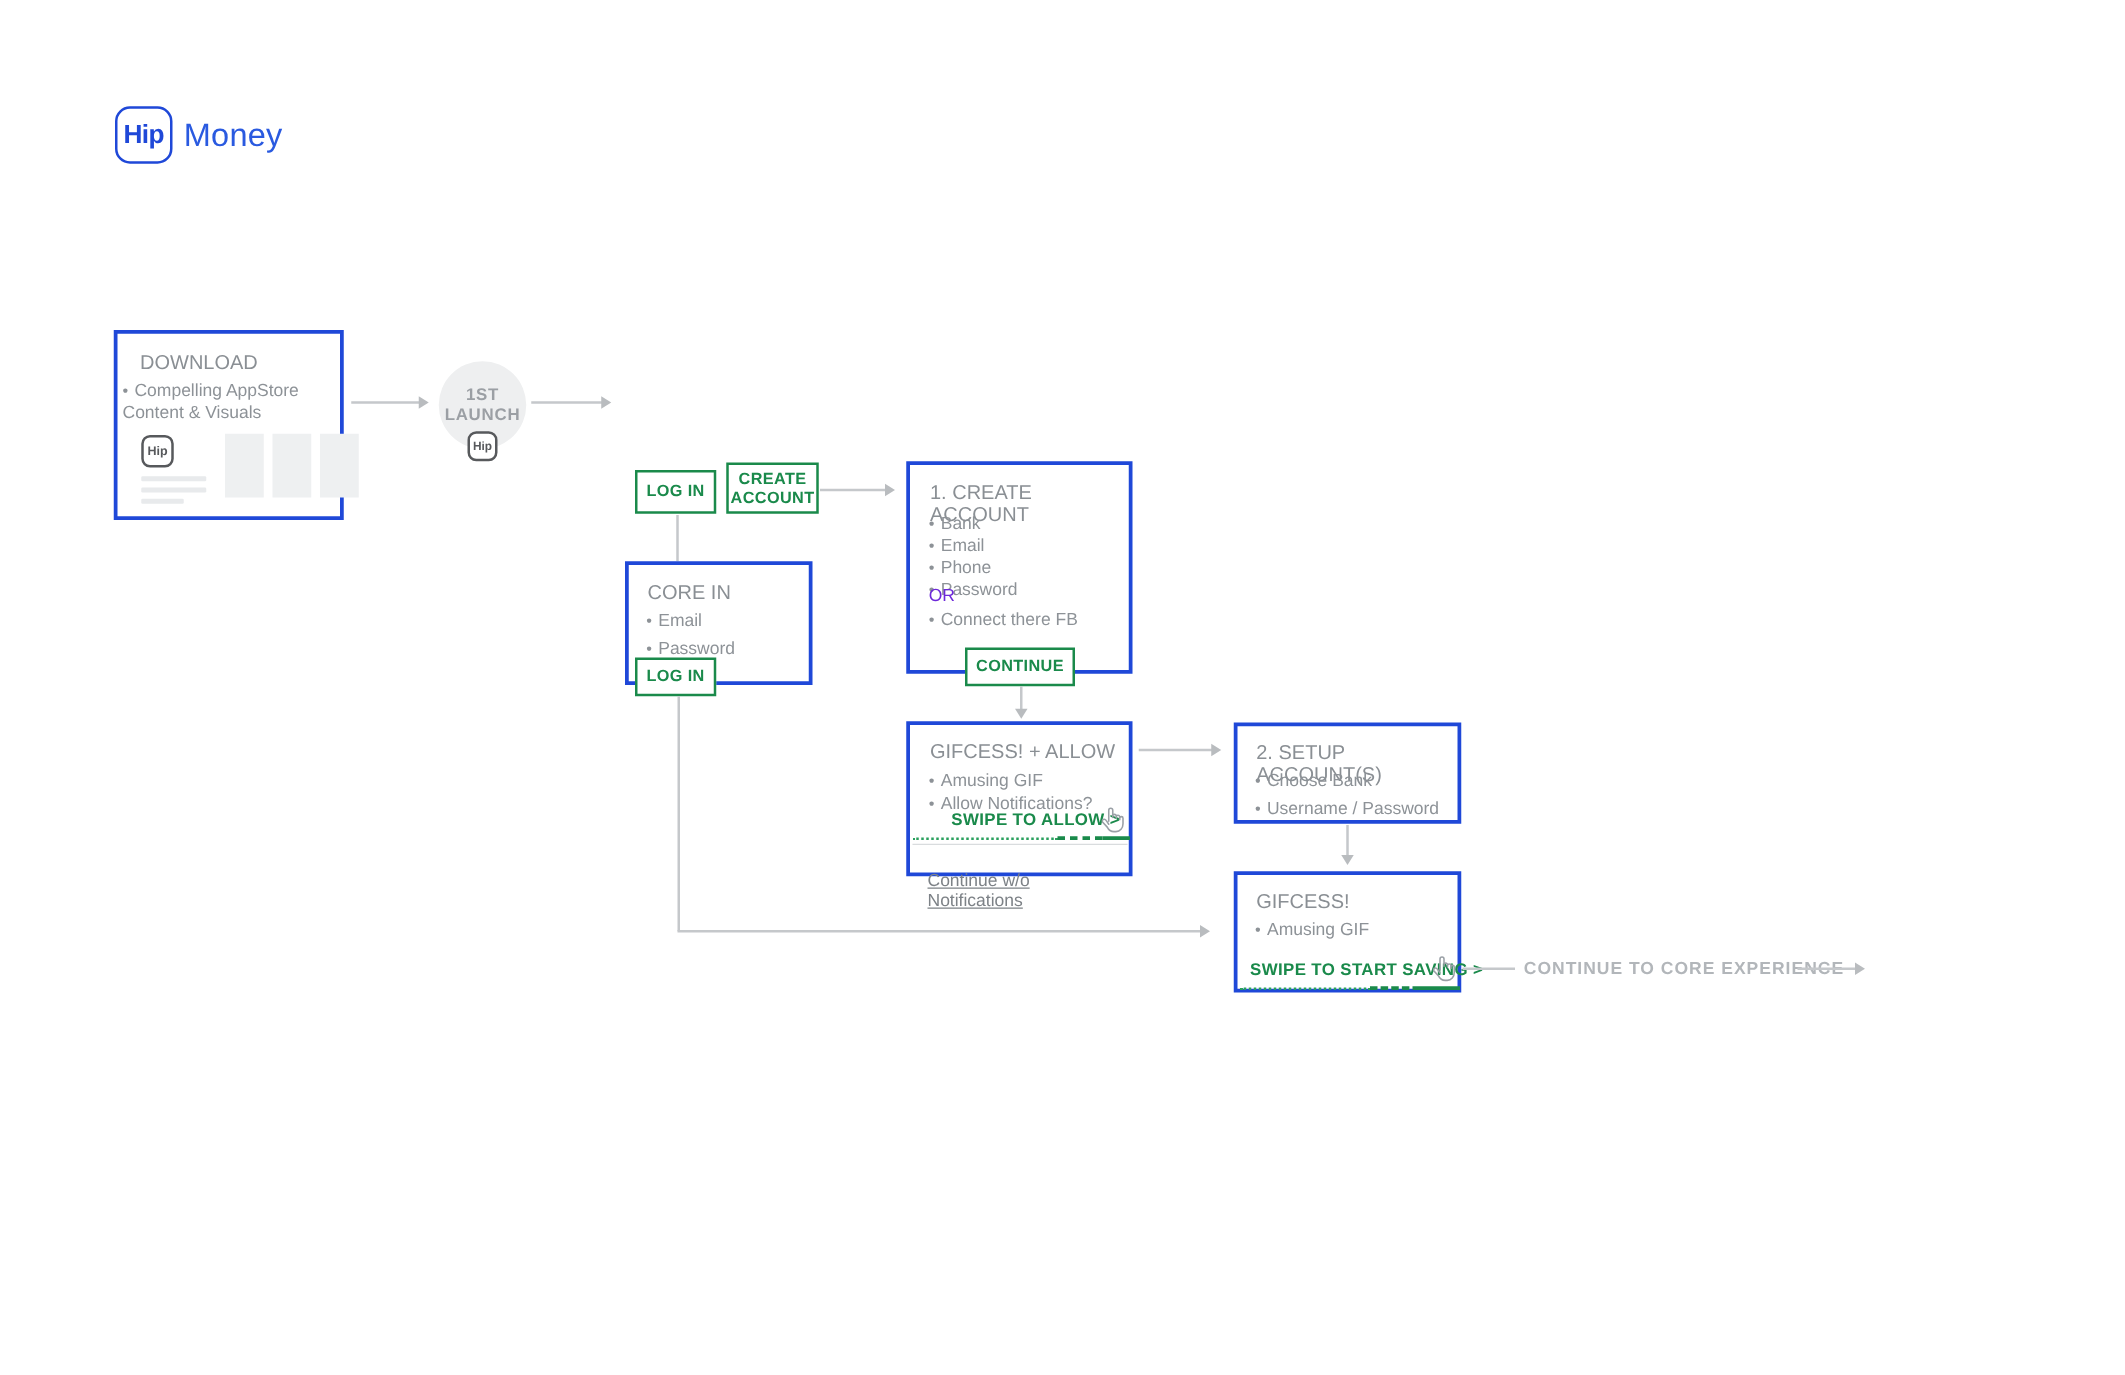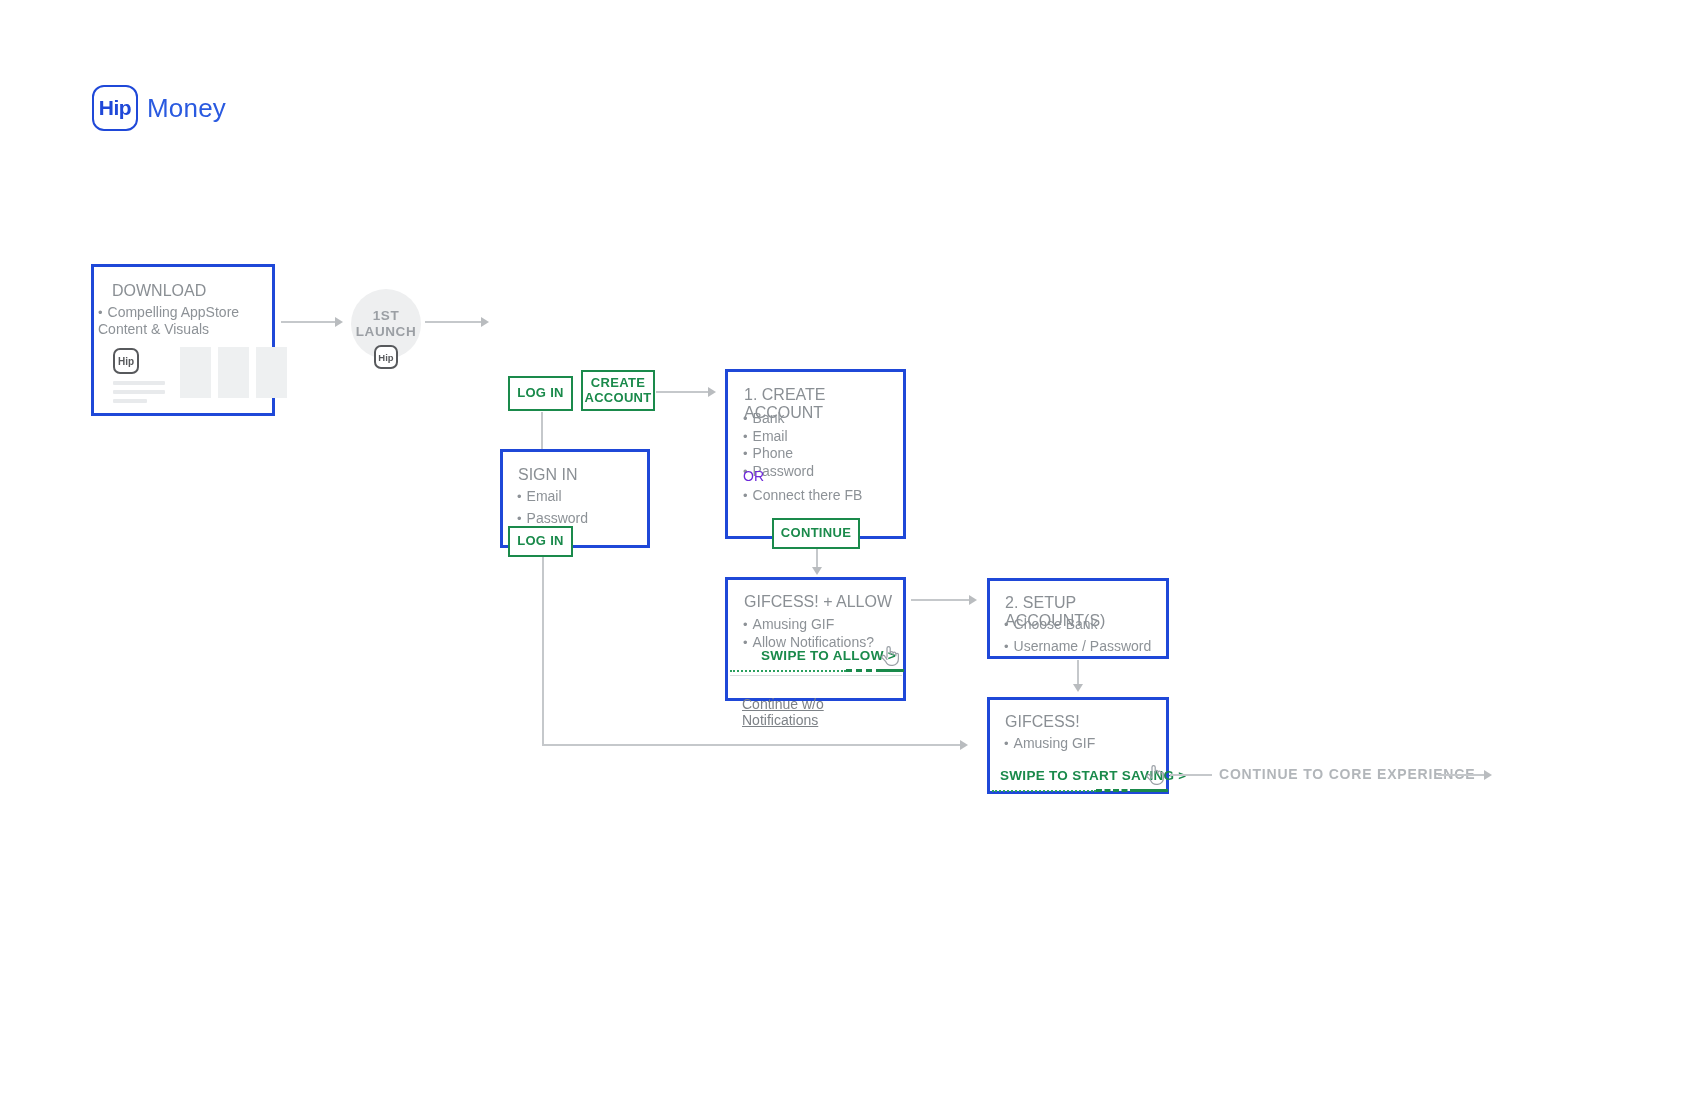--- a/index.html
+++ b/index.html
@@ -255,21 +255,21 @@
   <div class="abs gbtn" style="left:581px; top:370px; width:74px; height:41px; padding:0 4px;">
     <span>CREATE ACCOUNT</span>
   </div>
 
   <div class="abs line-h" style="left:656px; top:391px; width:53px;"></div>
   <div class="abs arrow-r" style="left:708px; top:387px;"></div>
 
   <div class="abs line-v" style="left:541px; top:412px; height:44px;"></div>
 
   <div class="abs node" style="left:500px; top:449px; width:150px; height:99px;">
-    <div class="abs" style="left:15px; top:14px;">SIGN IN</div>
+    <div class="abs" style="left:15px; top:14px;">CORE IN</div>
     <ul class="abs node-list" style="left:14px; top:36px; width:125px; line-height:1.5;">
       <li style="margin-bottom:5px;">Email</li>
       <li>Password</li>
     </ul>
   </div>
   <div class="abs gbtn" style="left:508px; top:526px; width:65px; height:31px;">
     <span>LOG IN</span>
   </div>
 
   <div class="abs node" style="left:725px; top:369px; width:181px; height:170px;">

